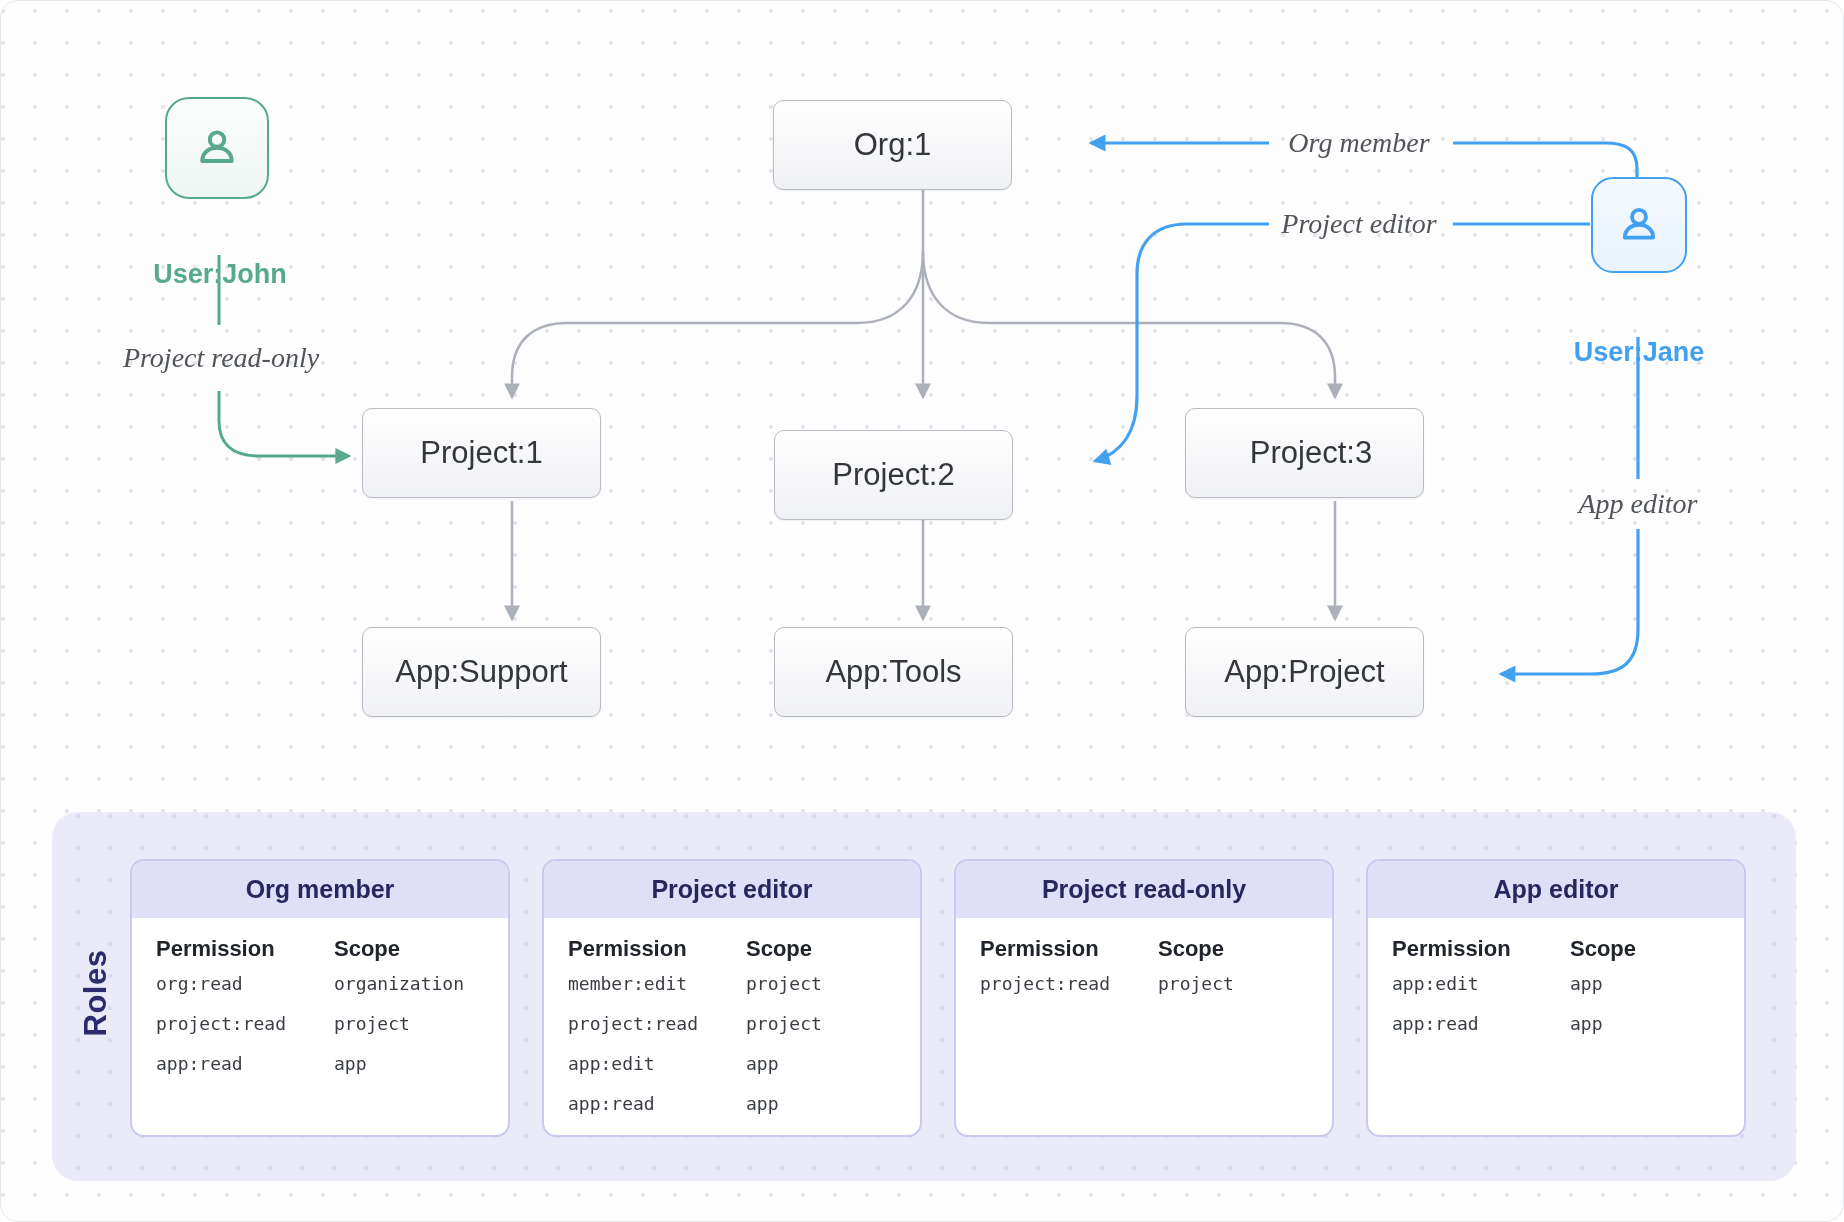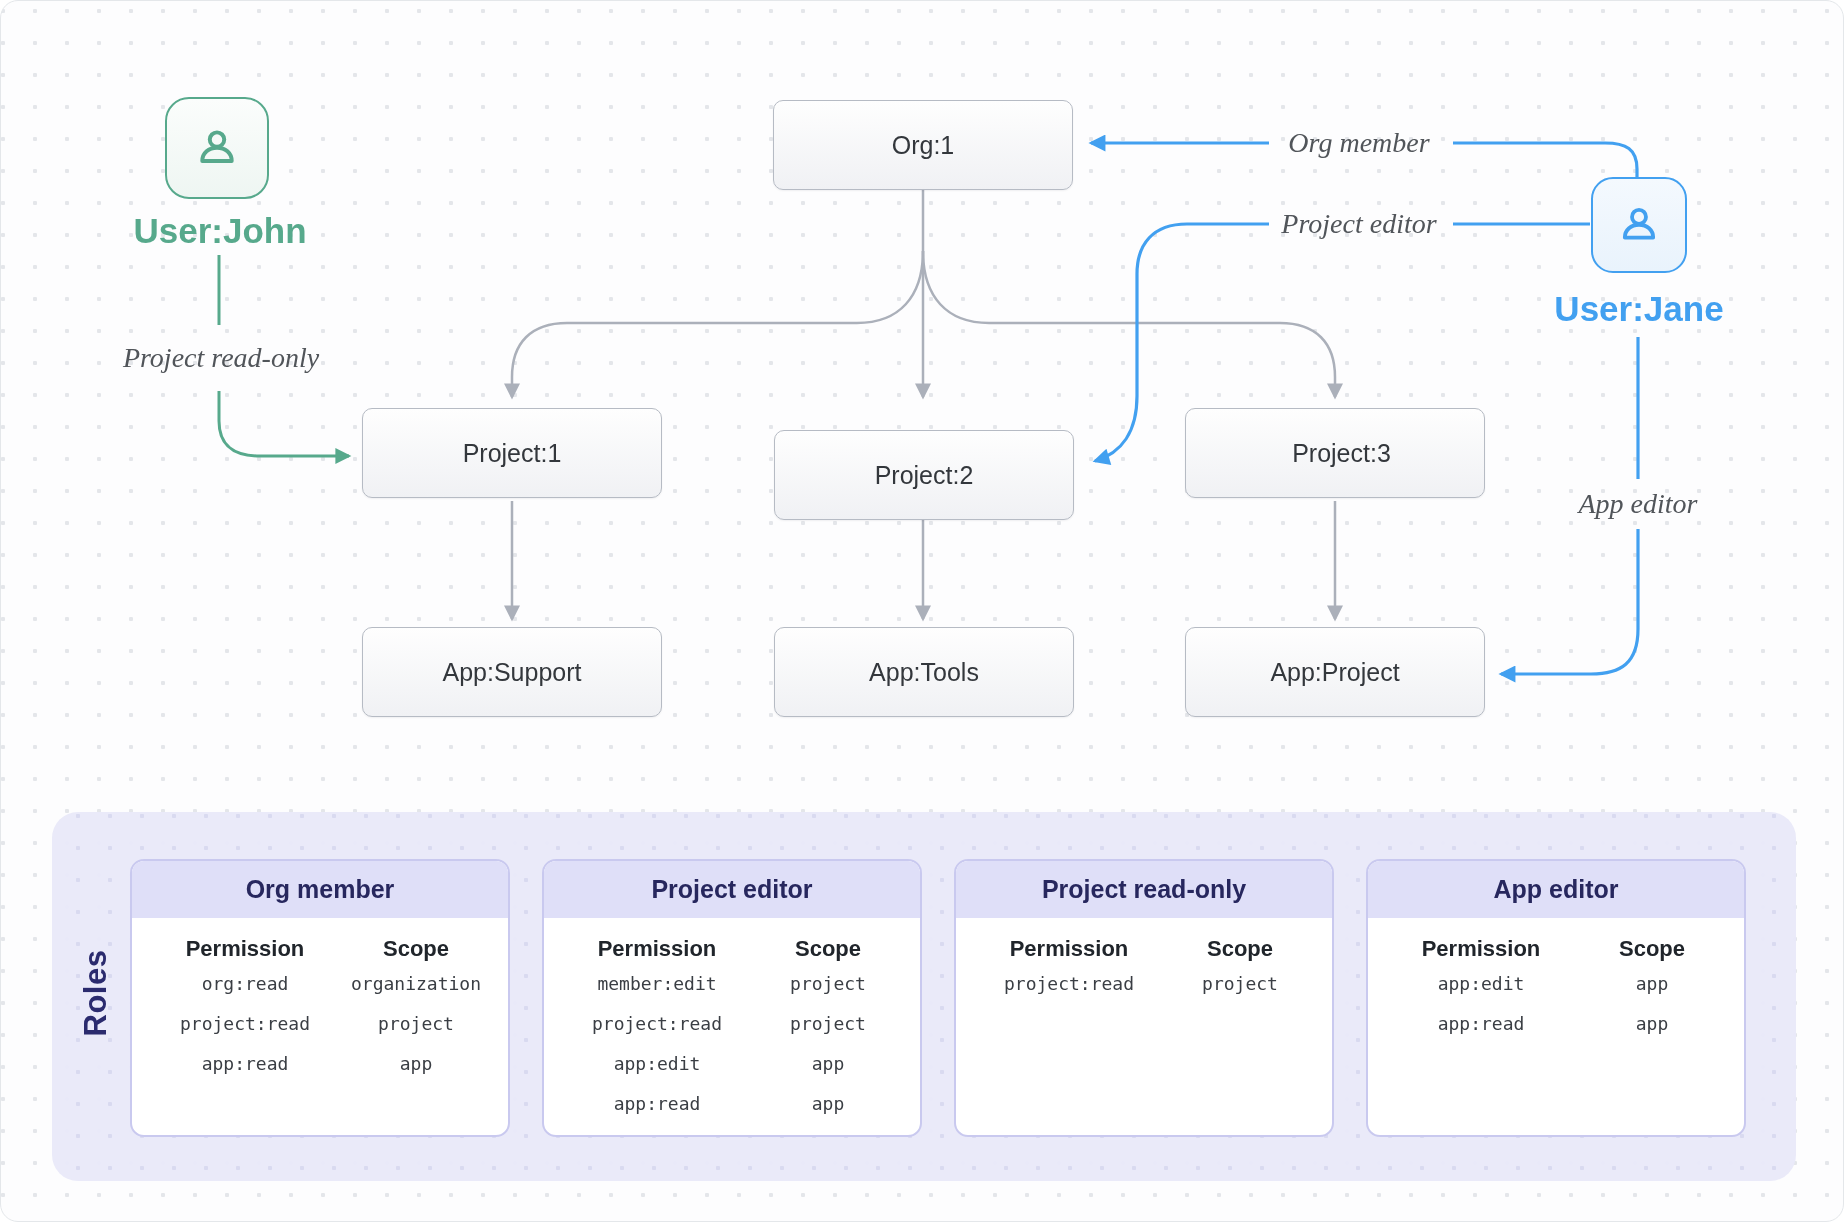--- a/index.html
+++ b/index.html
@@ -8,35 +8,35 @@
     background-color:#fdfdfe;
     background-image:radial-gradient(circle,#e4e6ea 2px,transparent 2.5px);
     background-size:32px 32px;background-position:18px 26px;
     border:1px solid #e4e7ea;border-radius:18px;overflow:hidden;
     font-family:"Liberation Sans",sans-serif;
   }
   svg.edges{position:absolute;left:0;top:0;width:1844px;height:1222px;pointer-events:none;}
 
   
   .node{
-    position:absolute;width:300px;height:90px;box-sizing:border-box;
+    position:absolute;width:239px;height:90px;box-sizing:border-box;
     border:1.5px solid #b6bbc4;border-radius:10px;
     background:linear-gradient(180deg,#fefefe 0%,#f0f1f4 100%);
     box-shadow:0 1px 2px rgba(16,24,40,.06);
     display:flex;align-items:center;justify-content:center;
-    font-size:25px;color:#33373c;
+    font-size:31px;color:#33373c;
   }
   
   .avatar{
     position:absolute;box-sizing:border-box;border-radius:24px;
     display:flex;align-items:center;justify-content:center;
   }
   .avatar.green{border:2px solid #57a98c;background:linear-gradient(180deg,#fbfdfc,#eef6f2);}
   .avatar.blue{border:2.5px solid #42a0f0;background:linear-gradient(180deg,#f4f9fe,#e9f3fc);}
-  .user-label{position:absolute;transform:translateX(-50%);font-weight:bold;font-size:35px;white-space:nowrap;}
+  .user-label{position:absolute;transform:translateX(-50%);font-weight:bold;font-size:27px;white-space:nowrap;margin-top:48px;}
   .user-label.green{color:#57a98c;}
   .user-label.blue{color:#42a0f0;}
 
   
   .edge-label{
     position:absolute;transform:translate(-50%,-50%);
     font-family:"Liberation Serif",serif;font-style:italic;font-weight:500;
     font-size:28px;color:#51555a;white-space:nowrap;
   }
 
@@ -53,21 +53,21 @@
     font-weight:bold;font-size:31px;color:#2b2b6e;letter-spacing:.5px;
   }
   .role-card{
     position:absolute;top:858px;width:380px;height:278px;box-sizing:border-box;
     background:#fff;border:2px solid #c9c9ef;border-radius:14px;overflow:hidden;
   }
   .role-card-header{
     height:57px;background:#dfdff8;display:flex;align-items:center;justify-content:center;
     font-weight:bold;font-size:25px;color:#27275e;
   }
-  .role-card-body{padding:16px 10px 0 24px;text-align:center;}
+  .role-card-body{padding:16px 10px 0 24px;}
   .role-cols{display:grid;grid-template-columns:178px 1fr;}
   .role-col-header{font-weight:bold;font-size:22px;color:#20252b;line-height:30px;}
   .role-row span{
     font-family:"DejaVu Sans Mono","Liberation Mono",monospace;
     font-size:18px;color:#3a3e44;line-height:40px;
   }
 </style>
 </head>
 <body>
 

